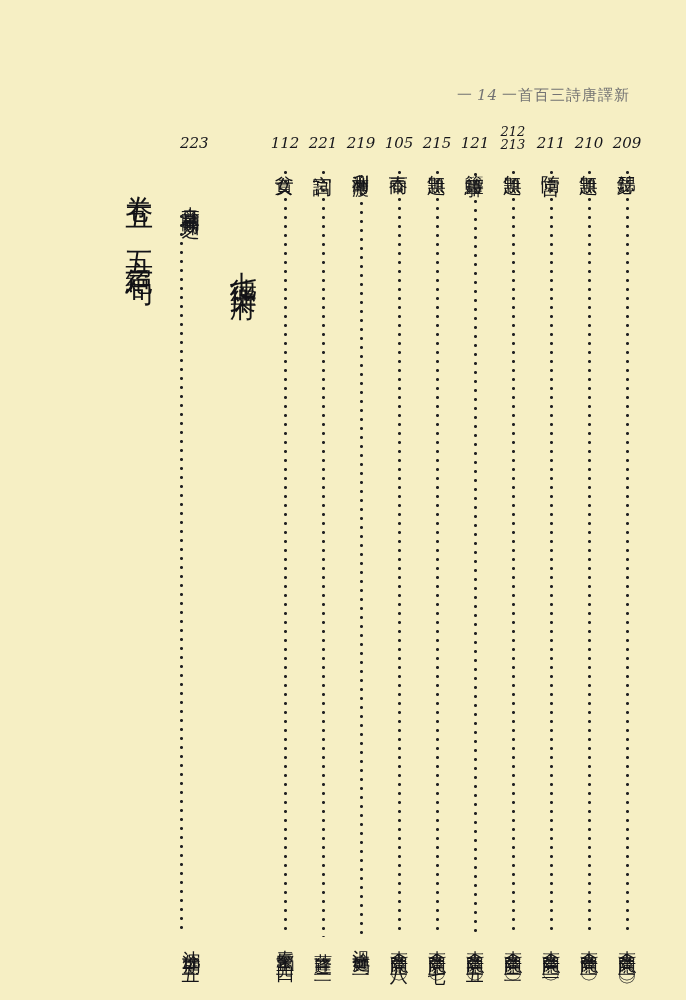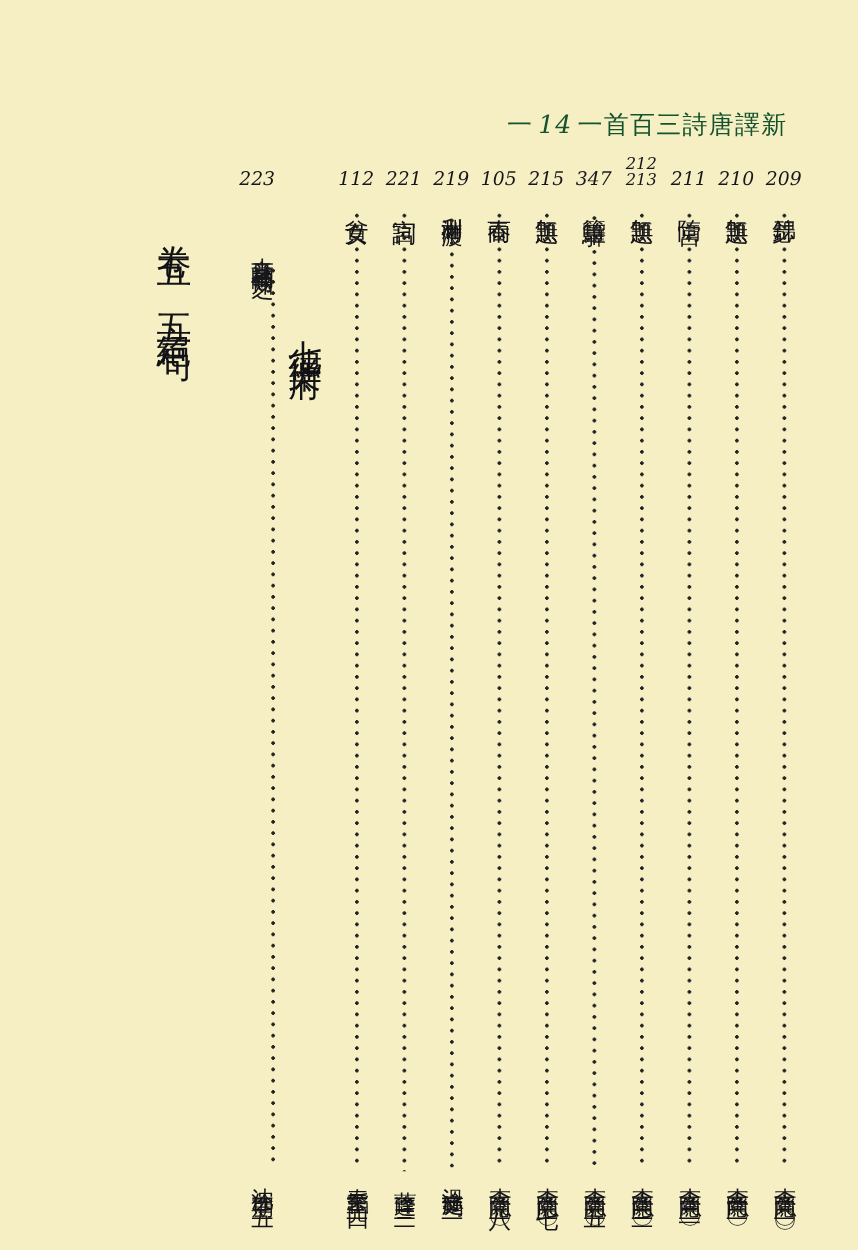--- a/index.html
+++ b/index.html
@@ -19,24 +19,24 @@
     position: absolute;
     inset: 0;
     background: #f6efc4;
   }
 
   
   .running-head {
     position: absolute;
     top: 86px;
     right: 56px;
-    font-size: 20px;
+    font-size: 15px;
     letter-spacing: 1px;
     white-space: nowrap;
-    color: #14532d;
+    color: #737373;
   }
   .running-head .page-no {
     font-family: "DejaVu Serif", serif;
     font-style: italic;
     padding: 0 4px;
   }
 
   
   .columns {
     position: absolute;
@@ -150,21 +150,21 @@
     letter-spacing: 9px;
   }
 
   
   .hand {
     direction: ltr;
     flex: 0 0 40px;
     width: 40px;
     display: flex;
     flex-direction: column;
-    align-items: flex-end;
+    align-items: flex-start;
     height: 100%;
   }
   .hand .htext {
     writing-mode: vertical-rl;
     text-orientation: upright;
     font-size: 18px;
     letter-spacing: 2px;
     line-height: 1.2;
     white-space: nowrap;
     margin-top: 40px;
@@ -211,21 +211,21 @@
     <div class="col">
       <div class="num two-line" style="white-space:pre-line">212
 213</div>
       <div class="vtext">無題</div>
       <div class="leader"></div>
       <div class="vfoot">李商隱</div>
       <div class="vpage">三〇三</div>
     </div>
 
     <div class="col">
-      <div class="num">347</div>
+      <div class="num">121</div>
       <div class="vtext">籌筆驛</div>
       <div class="leader"></div>
       <div class="vfoot">李商隱</div>
       <div class="vpage">三〇五</div>
     </div>
 
     <div class="col">
       <div class="num">215</div>
       <div class="vtext">無題</div>
       <div class="leader"></div>

